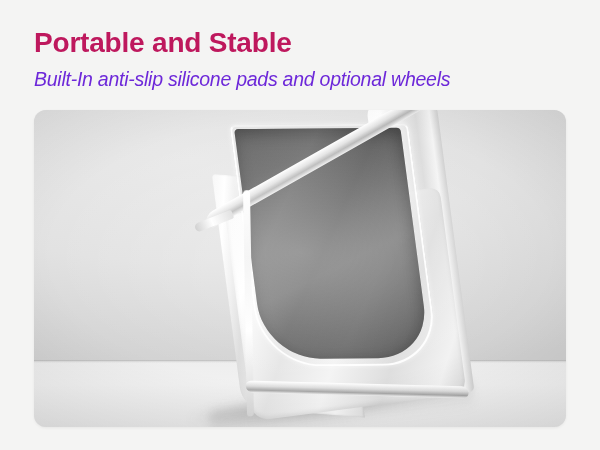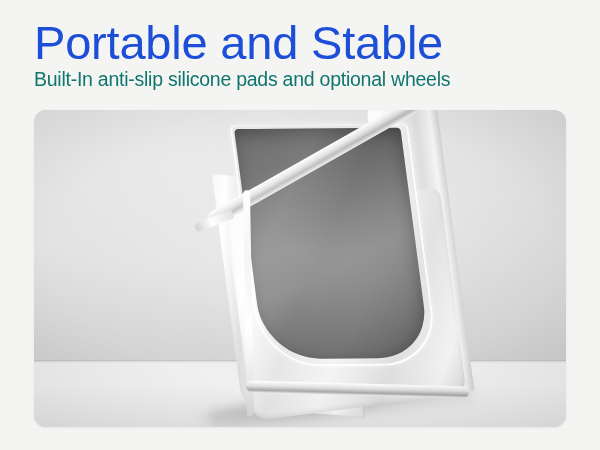--- a/index.html
+++ b/index.html
@@ -24,36 +24,37 @@
   
   .text-block {
     position: absolute;
     left: 34px;
     top: 22px;
     width: 540px;
   }
   .headline {
     margin: 0;
     font-family: "Liberation Sans", sans-serif;
-    font-size: 47px;
+    font-size: 28px;
     line-height: 42px;
-    font-weight: 400;
+    font-weight: 700;
     letter-spacing: -0.2px;
-    color: #1d4ed8;
+    color: #be185d;
     white-space: nowrap;
   }
   .subhead {
     margin: 2px 0 0 0;
     font-family: "Liberation Sans", sans-serif;
     font-size: 19.5px;
     line-height: 26px;
     font-weight: 400;
     letter-spacing: -0.25px;
-    color: #0f766e;
+    color: #6d28d9;
     white-space: nowrap;
+    font-style: italic;
   }
 
   
   .photo {
     position: absolute;
     left: 34px;
     top: 110px;
     width: 532px;
     height: 317px;
     border-radius: 12px;

